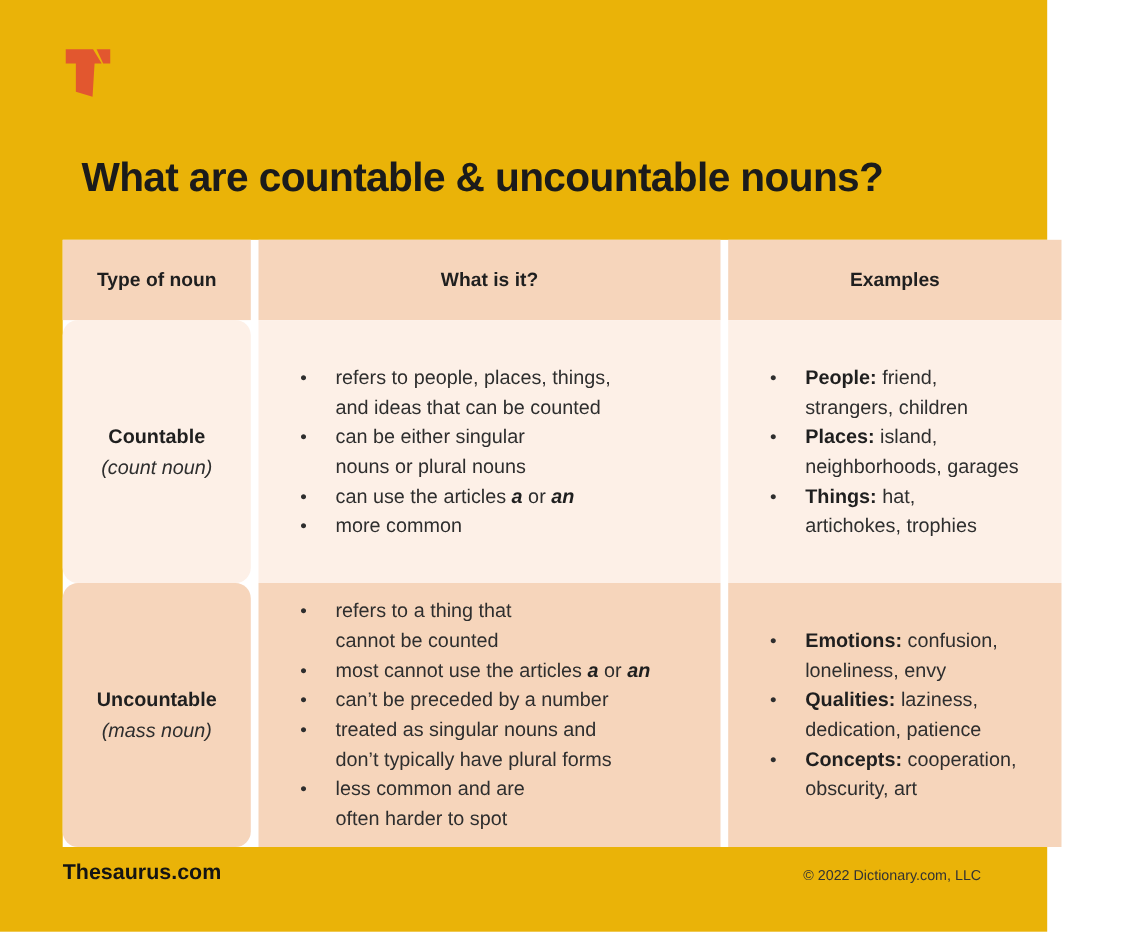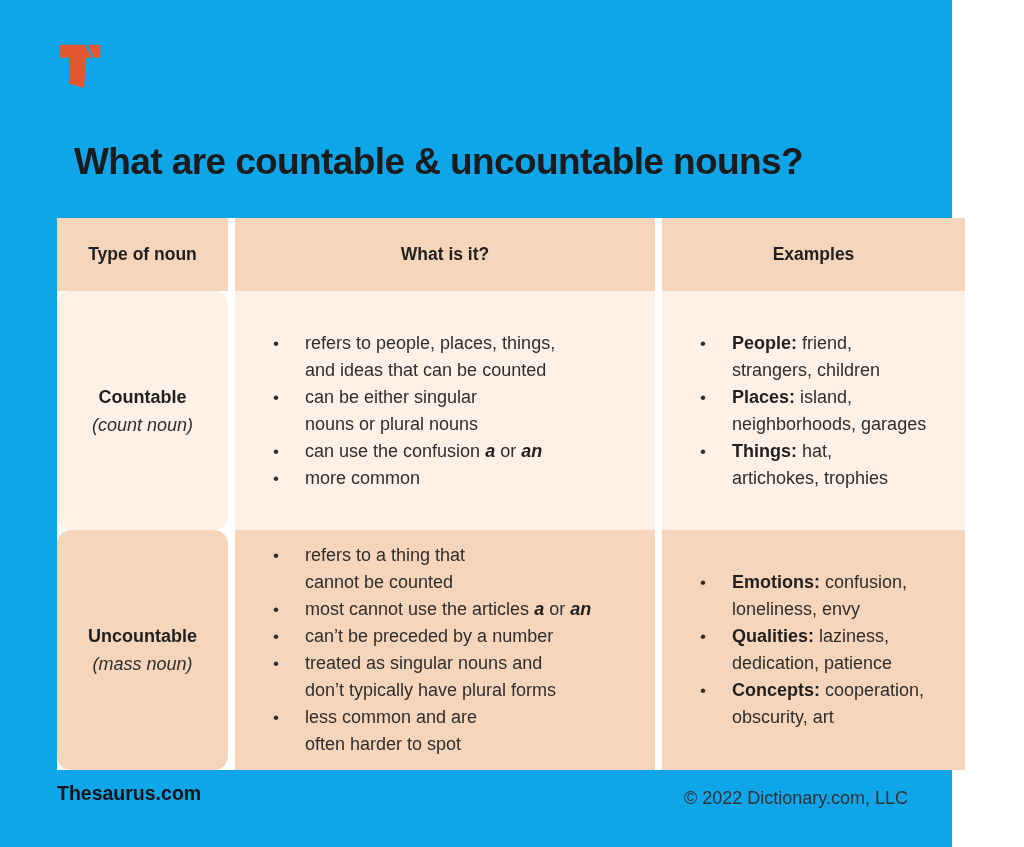--- a/index.html
+++ b/index.html
@@ -2,21 +2,21 @@
 <html><head>
 <meta charset="utf-8">
 <style>
   html,body { margin:0; padding:0; background:#ffffff; }
   body {
     width:1024px; height:847px;
     font-family:"Liberation Sans", sans-serif;
     color:#2e2e2e;
     overflow:hidden;
   }
-  .page { position:relative; width:952px; height:847px; background:#0ea5e9;text-decoration:underline; }
+  .page { position:relative; width:952px; height:847px; background:#eab308;text-decoration:underline; }
 
   .logo { position:absolute; left:57px; top:40px; width:46px; height:50px; }
 
   .title {
     position:absolute; left:74px; top:141px; margin:0;
     font-size:37px; font-weight:800; letter-spacing:-0.6px;
     color:#1b1b1b; white-space:nowrap;
   }
 
   .noun-table {
@@ -60,22 +60,22 @@
     font-size:17px; color:#2e2e2e;
   }
   .b  { font-weight:700; color:#1f1f1f; }
   .bi { font-weight:700; font-style:italic; color:#1f1f1f; }
 
   .footer-brand {
     position:absolute; left:57px; top:782px;
     font-size:19.5px; font-weight:700; color:#141414;
   }
   .footer-copyright {
-    position:absolute; right:44px; top:788px;
-    font-size:18px; color:#333333;
+    position:absolute; right:60px; top:788px;
+    font-size:13px; color:#333333;
   }
 </style>
 </head>
 <body>
 
 <div class="page">
 
   <svg class="logo" viewBox="0 0 50 52" xmlns="http://www.w3.org/2000/svg" aria-hidden="true">
     <polygon points="3,4 30,4 38.5,18 31.5,18 29.5,51 13,46 13,18 3,18" fill="#e2572f"></polygon>
     <polygon points="33.5,4 47,4 47,18 40,18" fill="#e2572f"></polygon>
@@ -98,21 +98,21 @@
     <div class="cell bg-light type-cell">
       <span class="type-name">Countable</span>
       <span class="type-sub">(count noun)</span>
     </div>
     <div class="cell bg-light list-cell">
       <ul>
           <li><span>refers to people, places, things,
 and ideas that can be counted</span></li>
           <li><span>can be either singular
 nouns or plural nouns</span></li>
-          <li><span>can use the confusion </span><span class="bi">a</span><span> or </span><span class="bi">an</span></li>
+          <li><span>can use the articles </span><span class="bi">a</span><span> or </span><span class="bi">an</span></li>
           <li><span>more common</span></li>
         </ul>
     </div>
     <div class="cell bg-light list-cell">
       <ul>
           <li><span class="b">People:</span><span> friend,
 strangers, children</span></li>
           <li><span class="b">Places:</span><span> island,
 neighborhoods, garages</span></li>
           <li><span class="b">Things:</span><span> hat,

